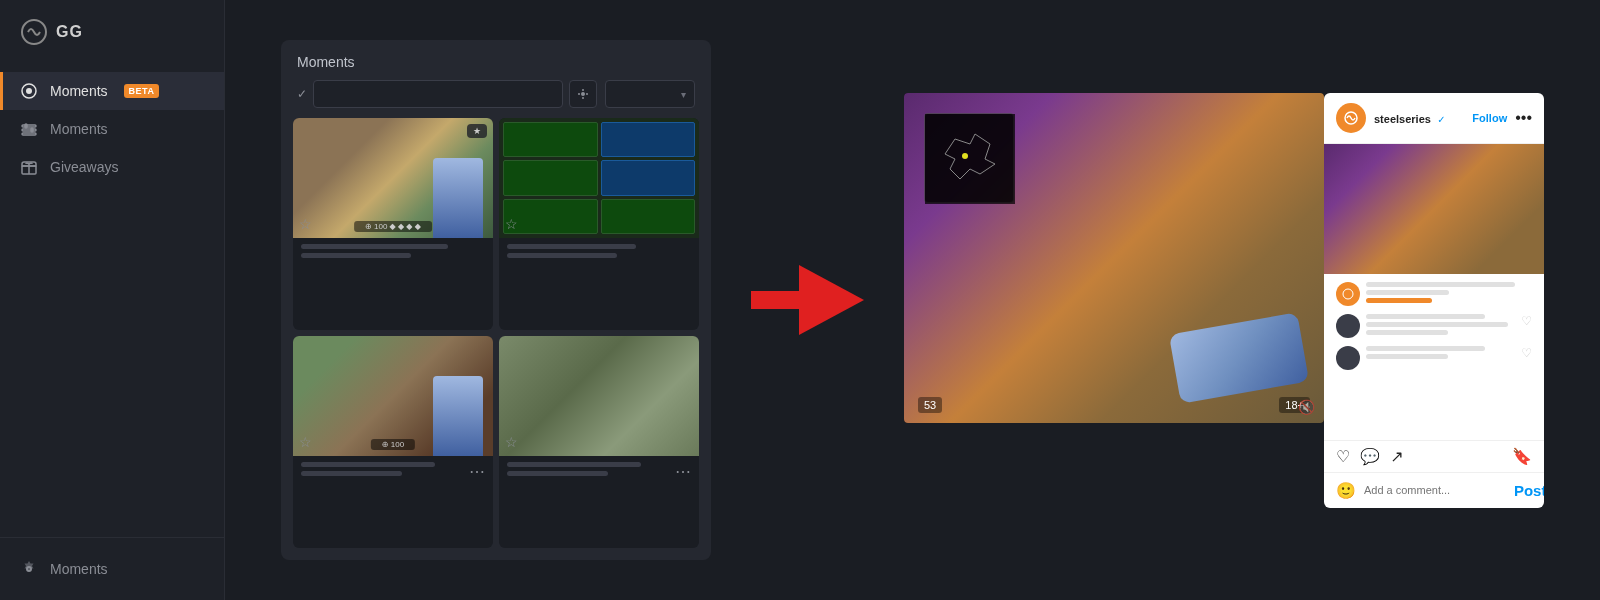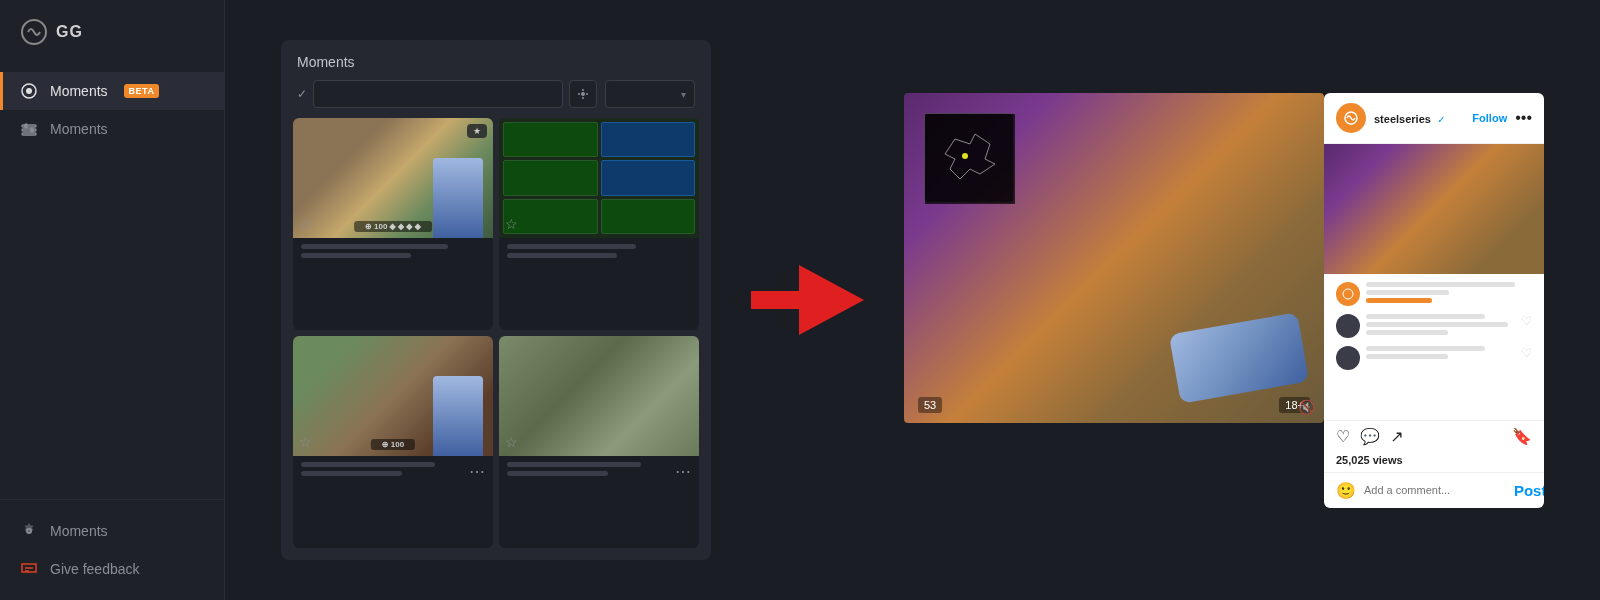--- a/index.html
+++ b/index.html
@@ -219,21 +219,20 @@
       position: absolute;
       bottom: 6px;
       left: 50%;
       transform: translateX(-50%);
       background: rgba(0,0,0,0.5);
       border-radius: 3px;
       padding: 1px 11px;
       font-size: 8px;
       color: #ccc;
       white-space: nowrap;
-      font-weight: bold;
     }
     .video-info {
       padding: 6px 8px 6px;
       display: flex;
       align-items: center;
       justify-content: space-between;
     }
     .video-meta-lines {
       flex: 1;
     }
@@ -572,36 +571,39 @@
     <div class="nav-item">
       <svg class="nav-icon" viewBox="0 0 18 18" fill="none" stroke="currentColor" stroke-width="1.5">
         <rect x="2" y="5" width="14" height="2" rx="1"></rect>
         <rect x="2" y="9" width="14" height="2" rx="1"></rect>
         <rect x="2" y="13" width="14" height="2" rx="1"></rect>
         <rect x="5" y="4" width="2" height="4" rx="1" fill="currentColor"></rect>
         <rect x="11" y="8" width="2" height="4" rx="1" fill="currentColor"></rect>
       </svg>
       <span>Moments</span>
     </div>
+    <div class="nav-item">
+      <svg class="nav-icon" viewBox="0 0 18 18" fill="none" stroke="currentColor" stroke-width="1.5">
+        <rect x="2" y="8" width="14" height="8" rx="1"></rect>
+        <path d="M2 8h14v-2a2 2 0 00-2-2H4a2 2 0 00-2 2v2z"></path>
+        <path d="M9 6V16"></path>
+        <path d="M9 6 C9 6 6 4 6 6"></path>
+        <path d="M9 6 C9 6 12 4 12 6"></path>
+      </svg>
+      <span>Giveaways</span>
+    </div>
   </div>
 
   <div class="sidebar-bottom">
     <div class="nav-item">
       <svg class="nav-icon" viewBox="0 0 18 18" fill="currentColor">
         <path d="M9 6a3 3 0 100 6 3 3 0 000-6zm0 2a1 1 0 110 2 1 1 0 010-2z"></path>
         <path d="M9 1l1.5 2.5h3l-1.5 2.5 1.5 2.5h-3L9 11l-1.5-2.5h-3l1.5-2.5L4.5 3.5h3z" opacity="0.5"></path>
       </svg>
       <span>Moments</span>
-    </div>
-    <div class="nav-item">
-      <svg class="nav-icon" viewBox="0 0 18 18" fill="none" stroke="#e04020" stroke-width="1.5">
-        <path d="M2 4h14v8H2z" rx="1"></path>
-        <path d="M5 8h8M5 11h4"></path>
-      </svg>
-      <span>Give feedback</span>
     </div>
   </div>
 </div>
 
 <div class="main-content">
 
   <div class="moments-panel">
     <div class="moments-header">
       <span class="moments-title">Moments</span>
     </div>
@@ -781,21 +783,20 @@
       </div>
 
       <div class="ig-actions">
         <div class="ig-action-group">
           <span class="ig-action-icon">♡</span>
           <span class="ig-action-icon">💬</span>
           <span class="ig-action-icon">↗</span>
         </div>
         <span class="ig-bookmark">🔖</span>
       </div>
-      <div class="ig-views">25,025 views</div>
 
       <div class="ig-comment-input-row">
         <span class="ig-comment-face">🙂</span>
         <input class="ig-comment-input" type="text" placeholder="Add a comment..." style="">
         <span class="ig-post-btn">Post</span>
       </div>
     </div>
   </div>
 
 </div>

